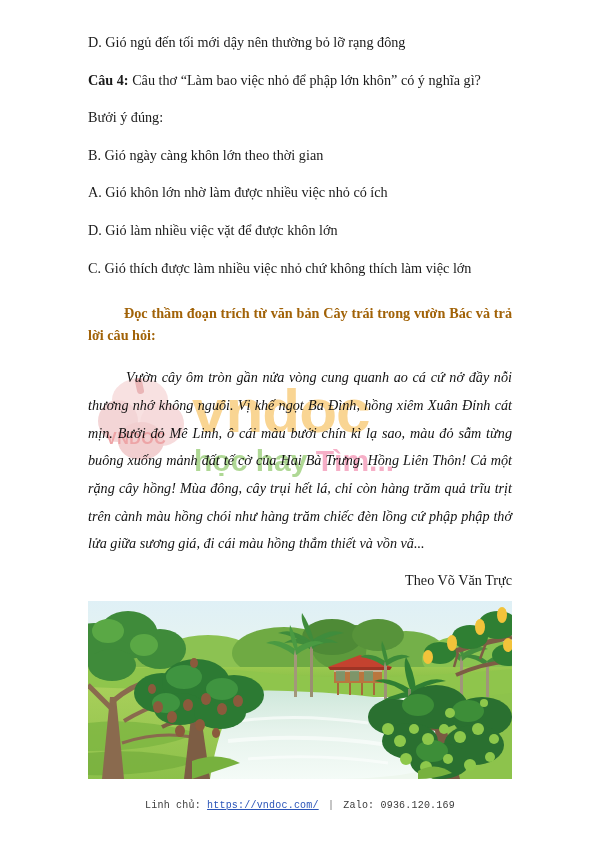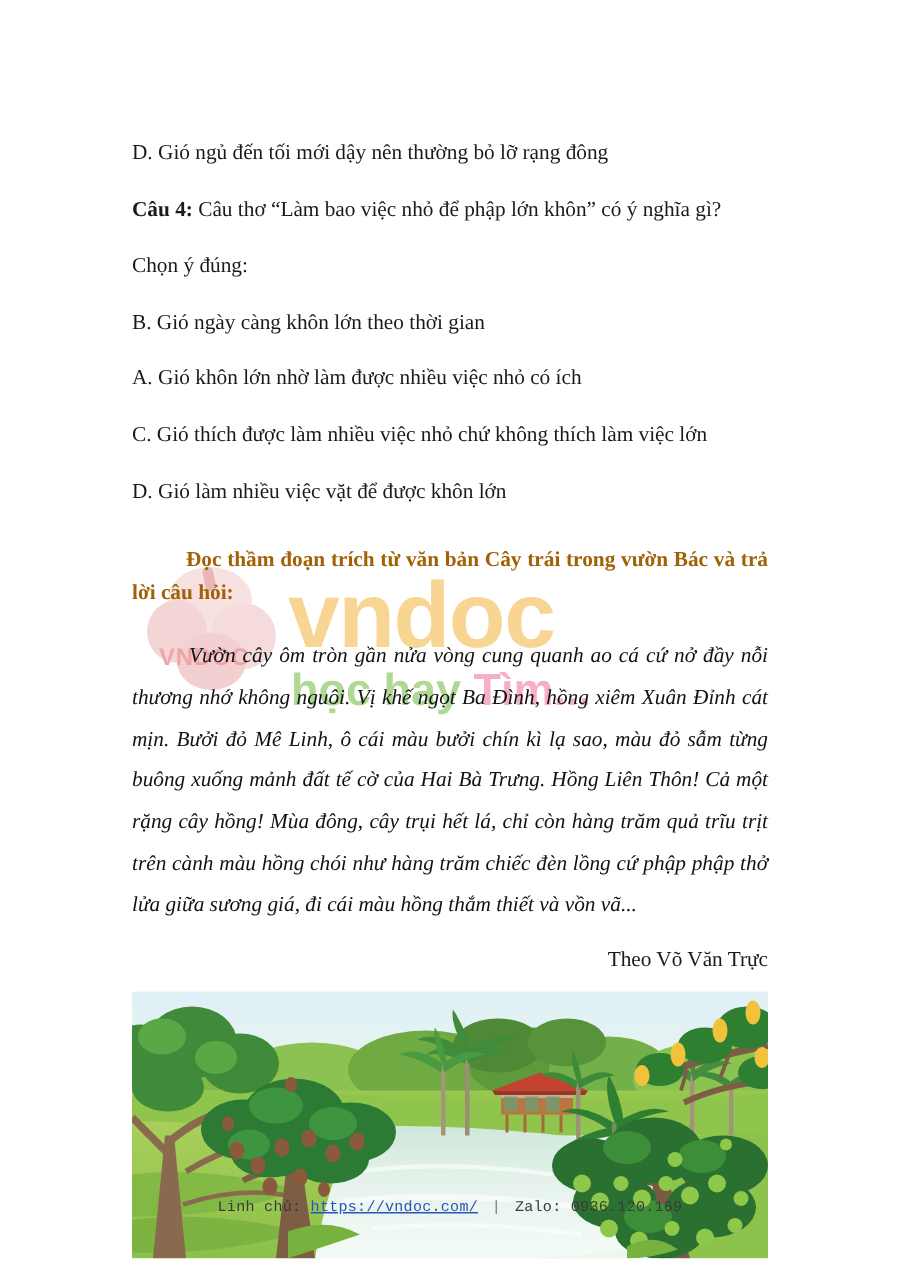--- a/index.html
+++ b/index.html
@@ -81,21 +81,21 @@
     line-height: 1;
     white-space: nowrap;
   }
   .wm-tag .g { color: #6fba3f; }
   .wm-tag .p { color: #ef6f9a; }
 
   
   .content {
     position: relative;
     z-index: 2;
-    padding: 92px 88px 0 88px;
+    padding: 32px 88px 0 88px;
   }
   .line {
     font-size: 14.2px;
     color: #1a1a1a;
     line-height: 1.45;
     margin: 0 0 17px 0;
     text-align: left;
   }
   .line.q { font-size: 14.2px; text-align: justify; }
   .line.q b { font-weight: bold; margin-top: 32px; }
@@ -179,26 +179,26 @@
 
   <div class="content">
 
     <p class="line">D. Gió ngủ đến tối mới dậy nên thường bỏ lỡ rạng đông</p>
 
     <p class="line q">
       <b>Câu 4:</b>
       <span>Câu thơ “Làm bao việc nhỏ để phập lớn khôn” có ý nghĩa gì?</span>
     </p>
 
-    <p class="line">Chọn ý đúng:</p>
+    <p class="line">Bưởi ý đúng:</p>
 
     <p class="line">B. Gió ngày càng khôn lớn theo thời gian</p>
     <p class="line">A. Gió khôn lớn nhờ làm được nhiều việc nhỏ có ích</p>
+    <p class="line">D. Gió làm nhiều việc vặt để được khôn lớn</p>
     <p class="line">C. Gió thích được làm nhiều việc nhỏ chứ không thích làm việc lớn</p>
-    <p class="line">D. Gió làm nhiều việc vặt để được khôn lớn</p>
 
     <p class="instr">Đọc thầm đoạn trích từ văn bản Cây trái trong vườn Bác và trả lời câu hỏi:</p>
 
     <p class="passage">Vườn cây ôm tròn gần nửa vòng cung quanh ao cá cứ nở đầy nỗi thương nhớ không nguôi. Vị khế ngọt Ba Đình, hồng xiêm Xuân Đỉnh cát mịn. Bưởi đỏ Mê Linh, ô cái màu bưởi chín kì lạ sao, màu đỏ sẫm từng buông xuống mảnh đất tế cờ của Hai Bà Trưng. Hồng Liên Thôn! Cả một rặng cây hồng! Mùa đông, cây trụi hết lá, chỉ còn hàng trăm quả trĩu trịt trên cành màu hồng chói như hàng trăm chiếc đèn lồng cứ phập phập thở lửa giữa sương giá, đi cái màu hồng thắm thiết và vồn vã...</p>
 
     <p class="attrib">Theo Võ Văn Trực</p>
   </div>
 
   <div class="figure">
     <svg viewBox="0 0 424 178" preserveAspectRatio="none">

